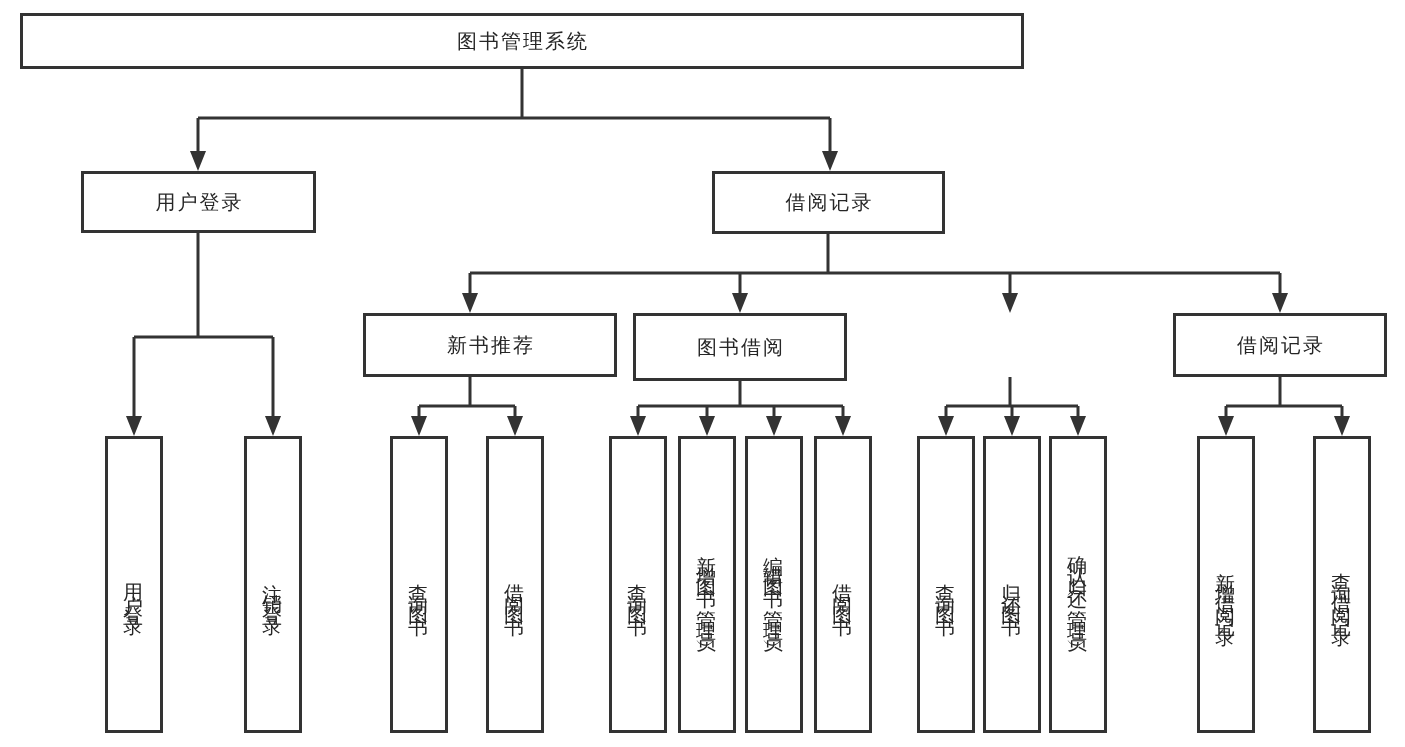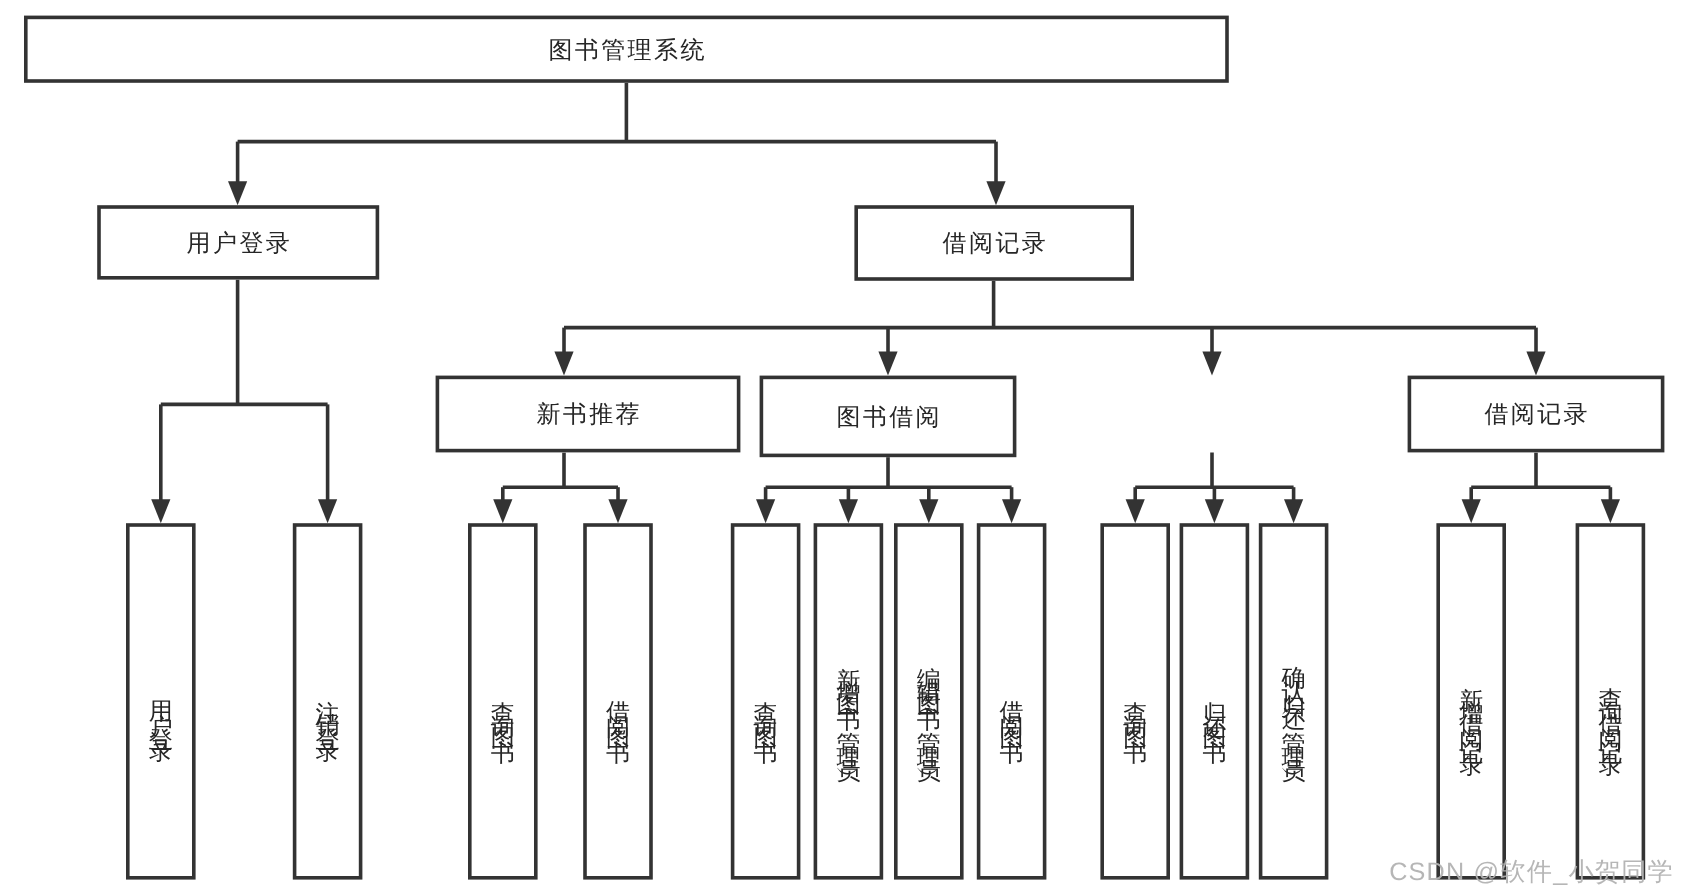--- a/index.html
+++ b/index.html
@@ -186,15 +186,14 @@
     <span class="lbl">确认归还（管理员）</span>
   </div>
 
   <div class="node leafv" style="left:1197px; top:436px; width:58px; height:297px;">
     <span class="lbl">新增借阅记录</span>
   </div>
   <div class="node leafv" style="left:1313px; top:436px; width:58px; height:297px;">
     <span class="lbl">查询借阅记录</span>
   </div>
 
-  <div class="watermark">CSDN @软件_小贺同学</div>
 
 </div>
 
 </body></html>

